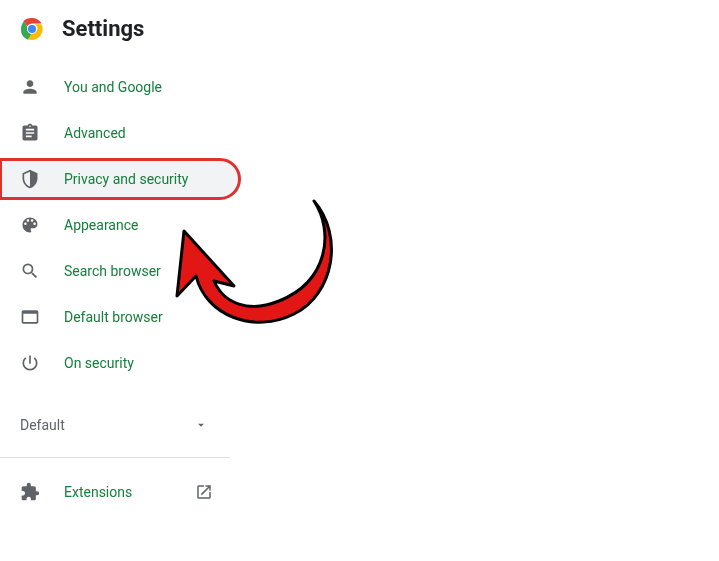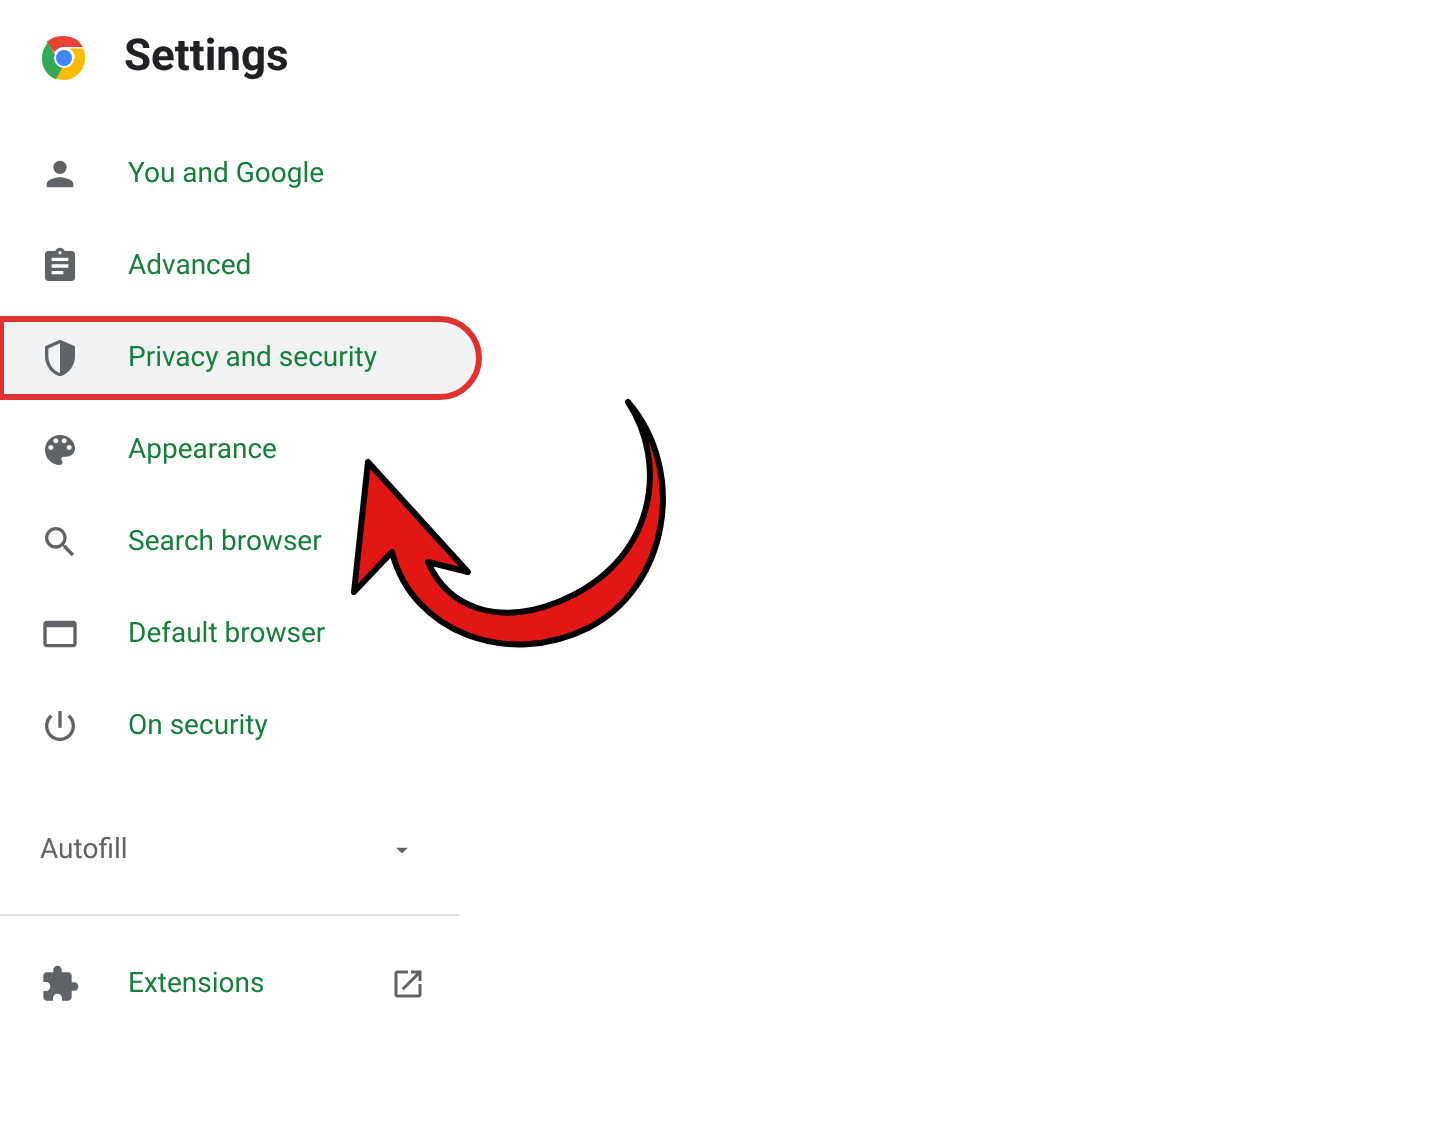--- a/index.html
+++ b/index.html
@@ -166,21 +166,21 @@
   <div class="sidebar-item">
     <span class="icon">
       <svg viewBox="0 0 24 24" width="20" height="20" fill="#5f6368">
           <path d="M13 3h-2v10h2V3zm4.83 2.17l-1.42 1.42A6.92 6.92 0 0 1 19 12c0 3.87-3.13 7-7 7s-7-3.13-7-7c0-2.17.99-4.1 2.58-5.41L6.17 5.17A8.93 8.93 0 0 0 3 12c0 4.97 4.03 9 9 9s9-4.03 9-9a8.93 8.93 0 0 0-3.17-6.83z"></path>
         </svg>
     </span>
     <span class="label">On security</span>
   </div>
 
   <div class="advanced">
-    <span>Autofill</span>
+    <span>Default</span>
     <span class="icon">
       <svg viewBox="0 0 24 24" width="14" height="14" fill="#5f6368">
           <path d="M7 10l5 5 5-5z"></path>
         </svg>
     </span>
   </div>
 
   <hr class="divider">
 
   <div class="sidebar-item">

